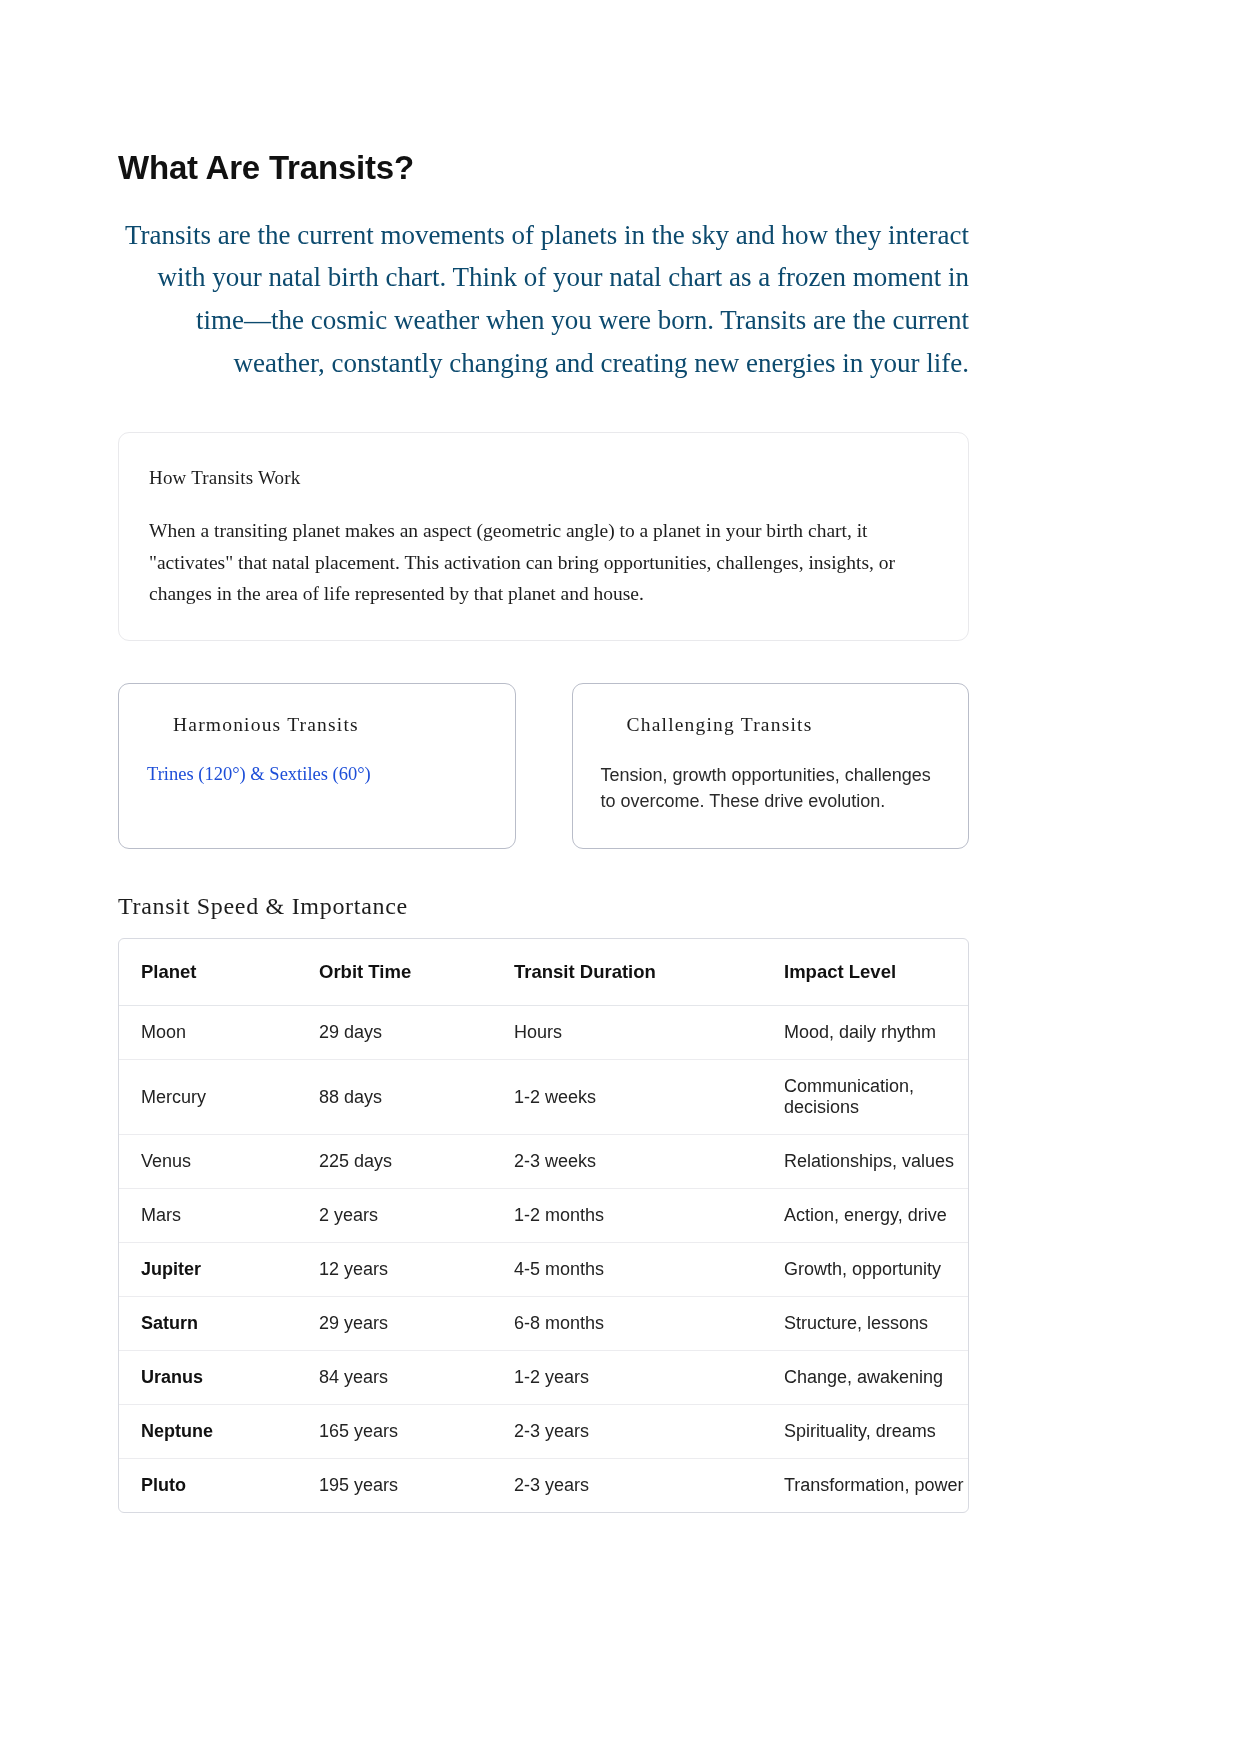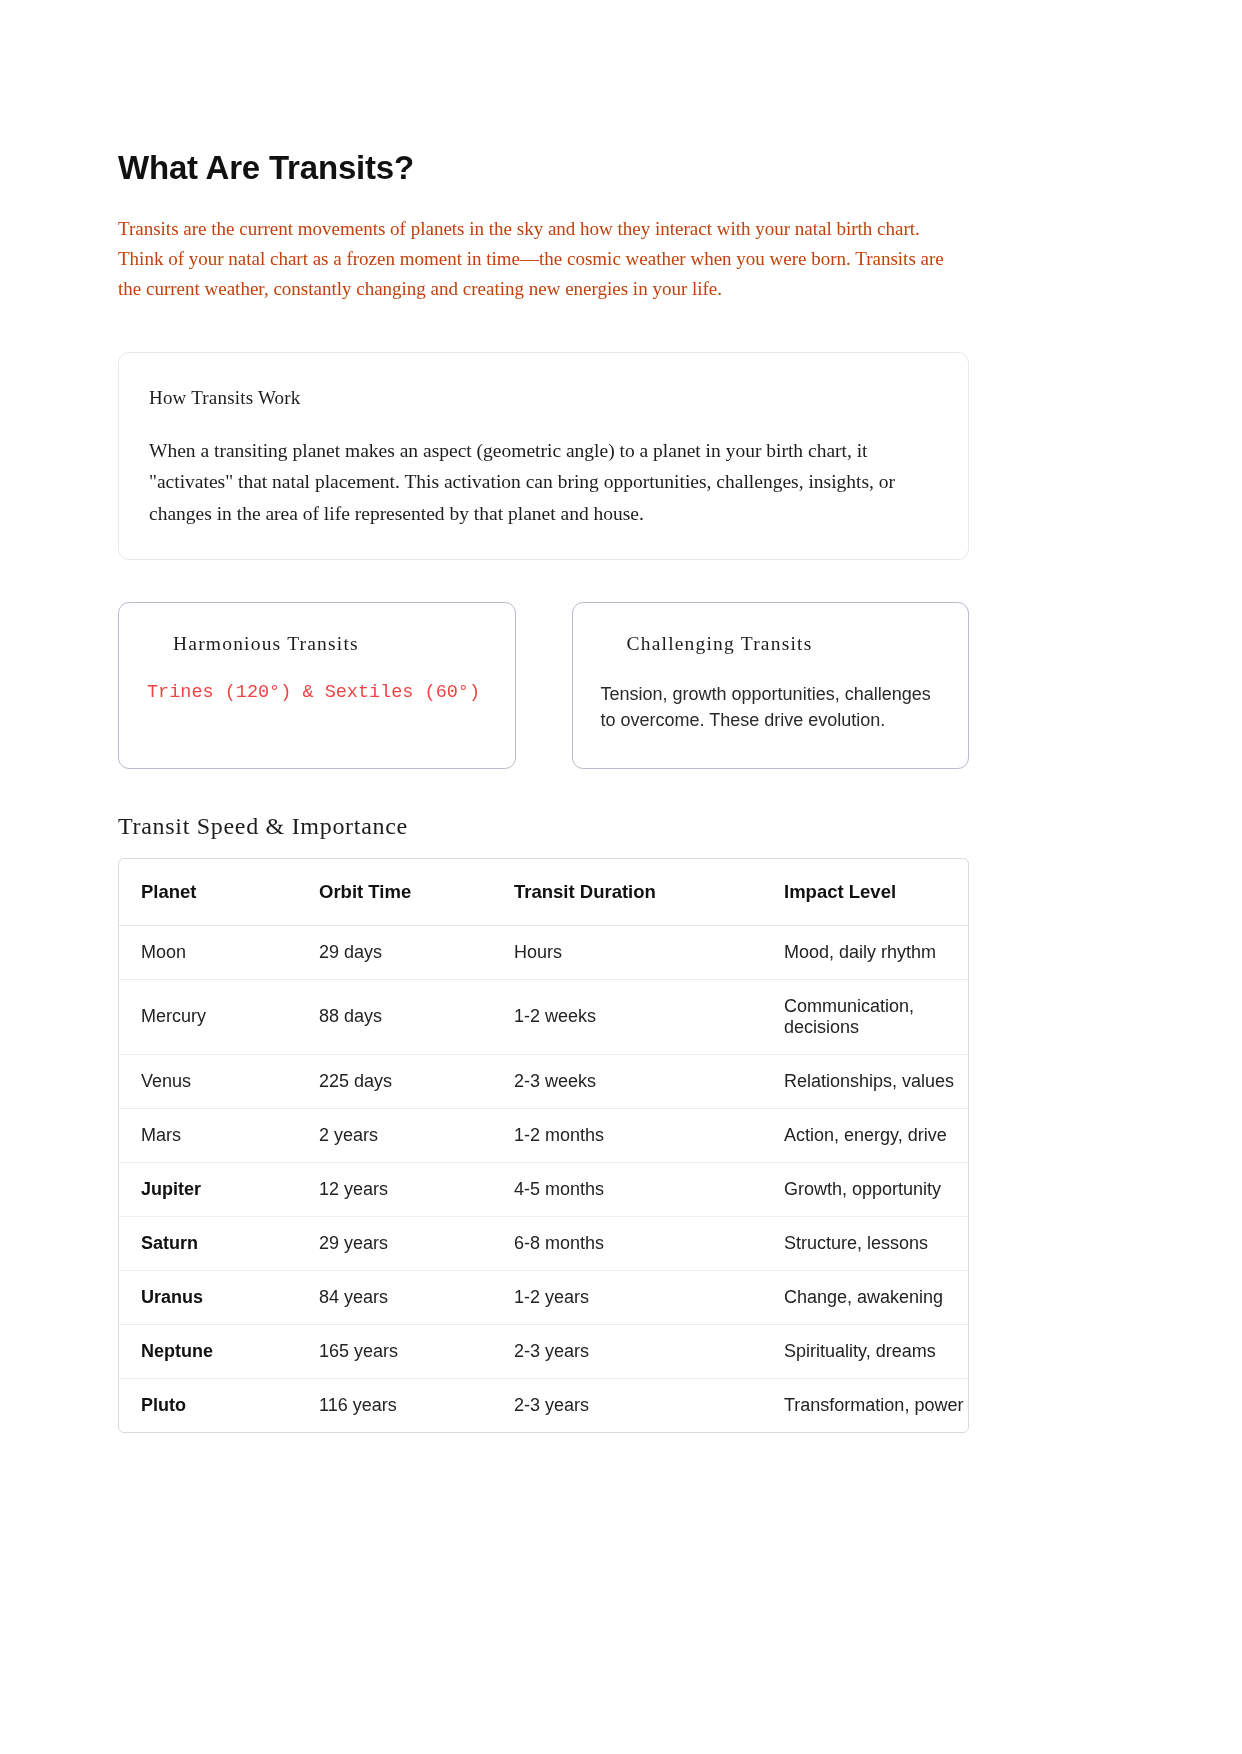--- a/index.html
+++ b/index.html
@@ -31,25 +31,26 @@
     font-weight: 700;
     letter-spacing: -0.2px;
     color: #111111;
     margin: 0 0 26px 0;
     line-height: 1.2;
   }
 
   
   .intro {
     font-family: "Liberation Serif", serif;
-    font-size: 19px;
+    font-size: 27px;
     line-height: 1.58;
-    color: #c2410c;
+    color: #0c4a6e;
     margin: 0;
     max-width: 1000px;
+    text-align: right;
   }
 
   
   .card {
     box-sizing: border-box;
     background: #ffffff;
     border: 1px solid #e9e9ec;
     border-radius: 11px;
   }
 
@@ -92,23 +93,23 @@
   }
   .col-card-title {
     font-family: "Liberation Serif", serif;
     font-size: 19.5px;
     font-weight: 400;
     color: #1d1d1d;
     letter-spacing: 1.2px;
     margin: 0 0 26px 26px;
   }
   .col-card-lead {
-    font-family: Liberation Mono, monospace;
+    font-family: Liberation Serif, serif;
     font-size: 18.5px;
-    color: #ef4444;
+    color: #1d4ed8;
     margin: 0 0 20px 0;
     line-height: 1.35;
   }
   .col-card-desc {
     font-family: "Liberation Sans", sans-serif;
     font-size: 18px;
     color: #2a2a2a;
     line-height: 1.45;
     margin: 0;
   }
@@ -264,21 +265,21 @@
             <td>Change, awakening</td>
           </tr>
           <tr>
             <td class="planet-strong">Neptune</td>
             <td>165 years</td>
             <td>2-3 years</td>
             <td>Spirituality, dreams</td>
           </tr>
           <tr>
             <td class="planet-strong">Pluto</td>
-            <td>116 years</td>
+            <td>195 years</td>
             <td>2-3 years</td>
             <td>Transformation, power</td>
           </tr>
         </tbody>
     </table>
   </div>
 
 </div>
 
 </body></html>

